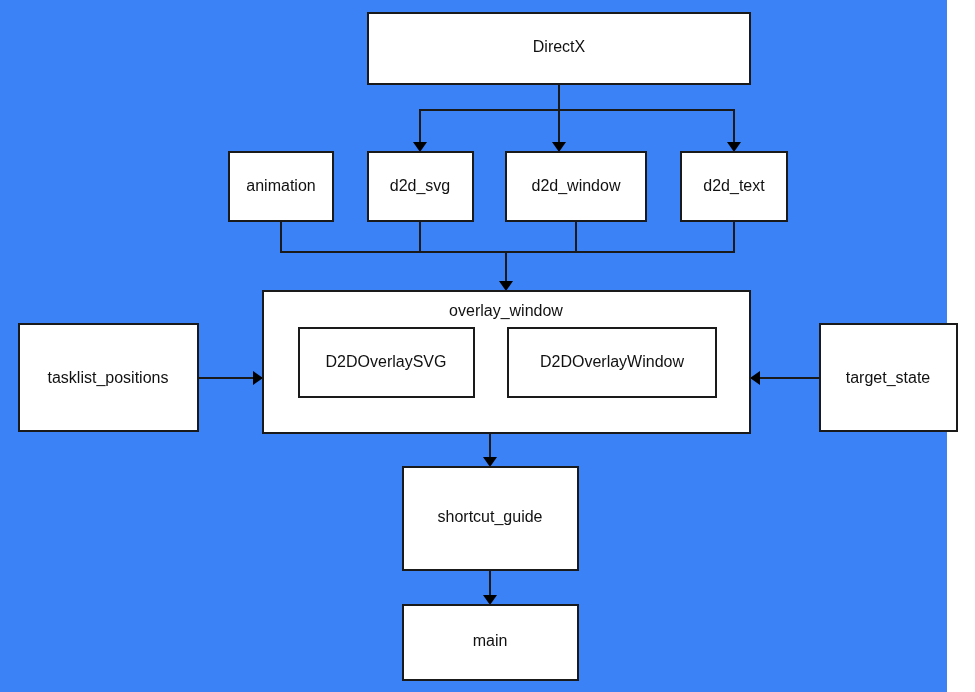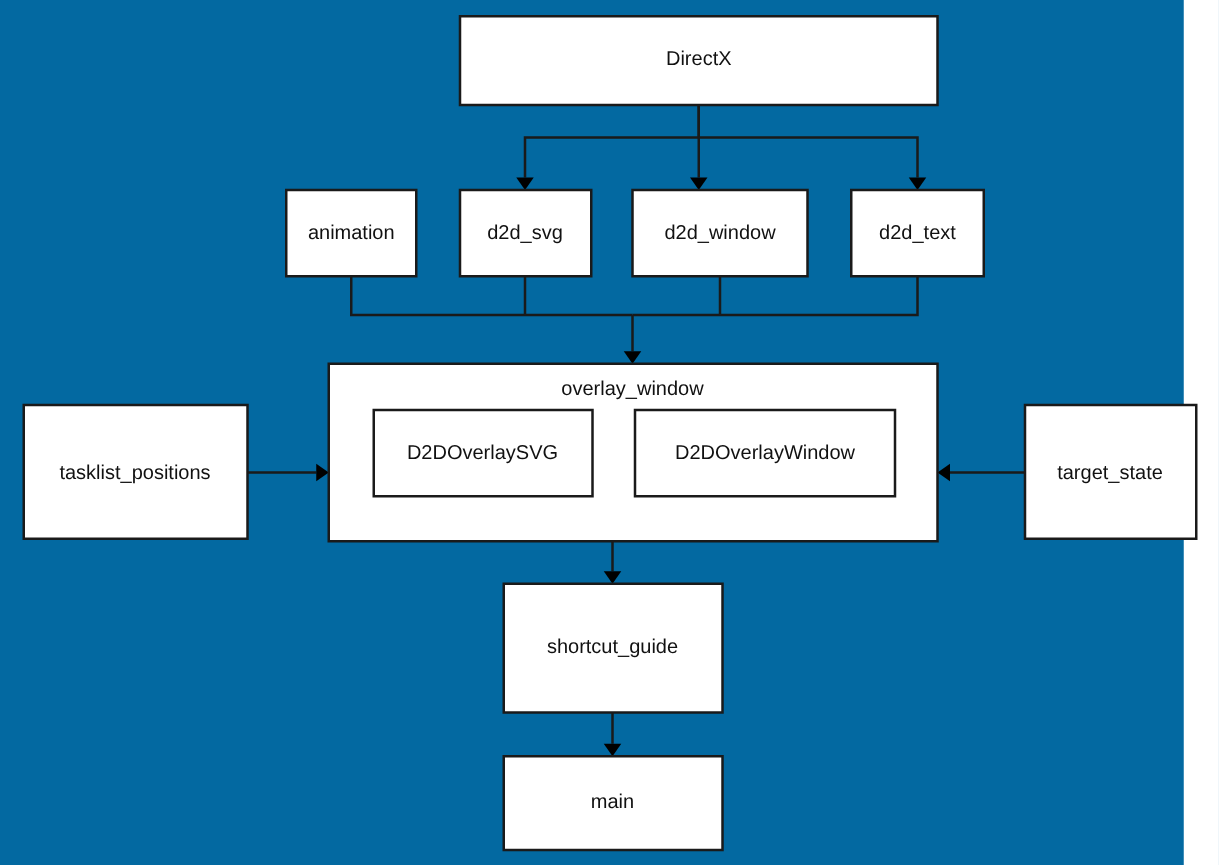--- a/index.html
+++ b/index.html
@@ -11,21 +11,21 @@
   body {
     width: 975px;
     height: 692px;
     font-family: "Liberation Sans", "DejaVu Sans", sans-serif;
     overflow: hidden;
   }
   #diagram-root {
     position: relative;
     width: 947px;
     height: 692px;
-    background: #0369a1;
+    background: #3b82f6;
   }
   svg#diagram-svg {
     position: absolute;
     left: 0;
     top: 0;
     width: 975px;
     height: 692px;
     display: block;
   }
   .node-rect {

